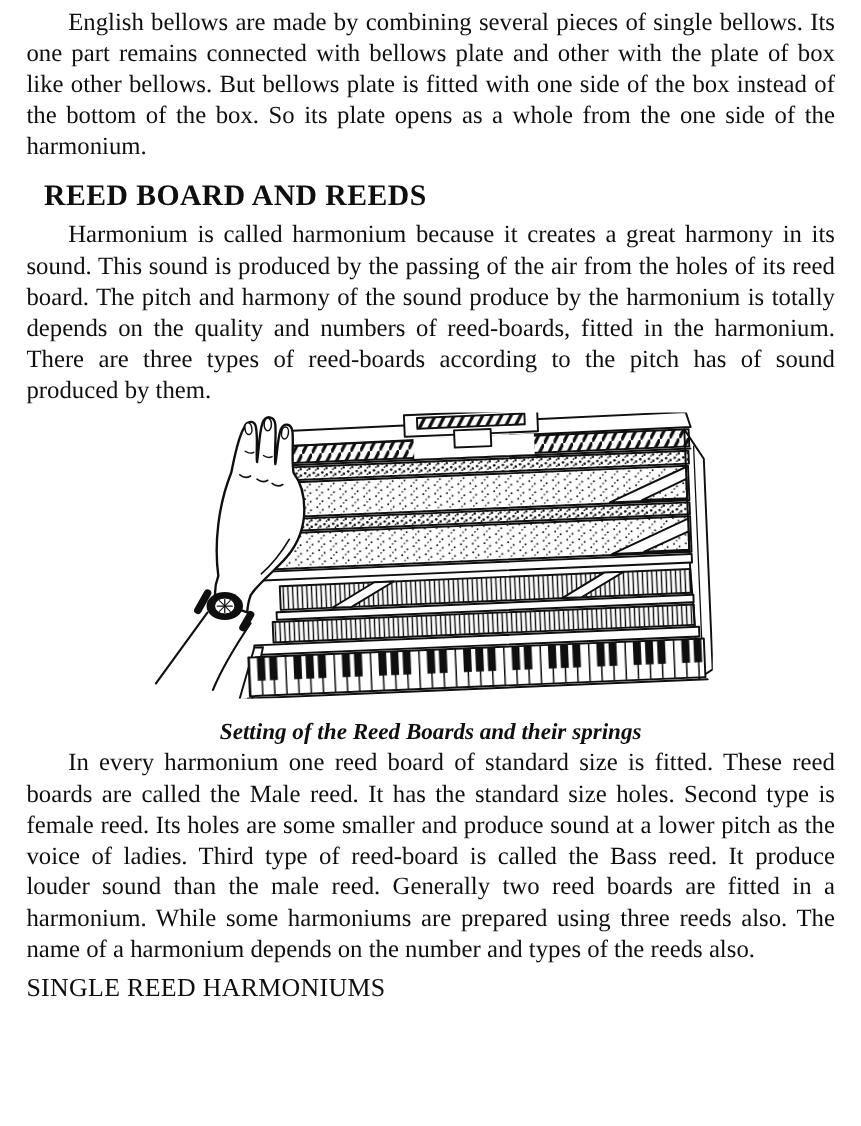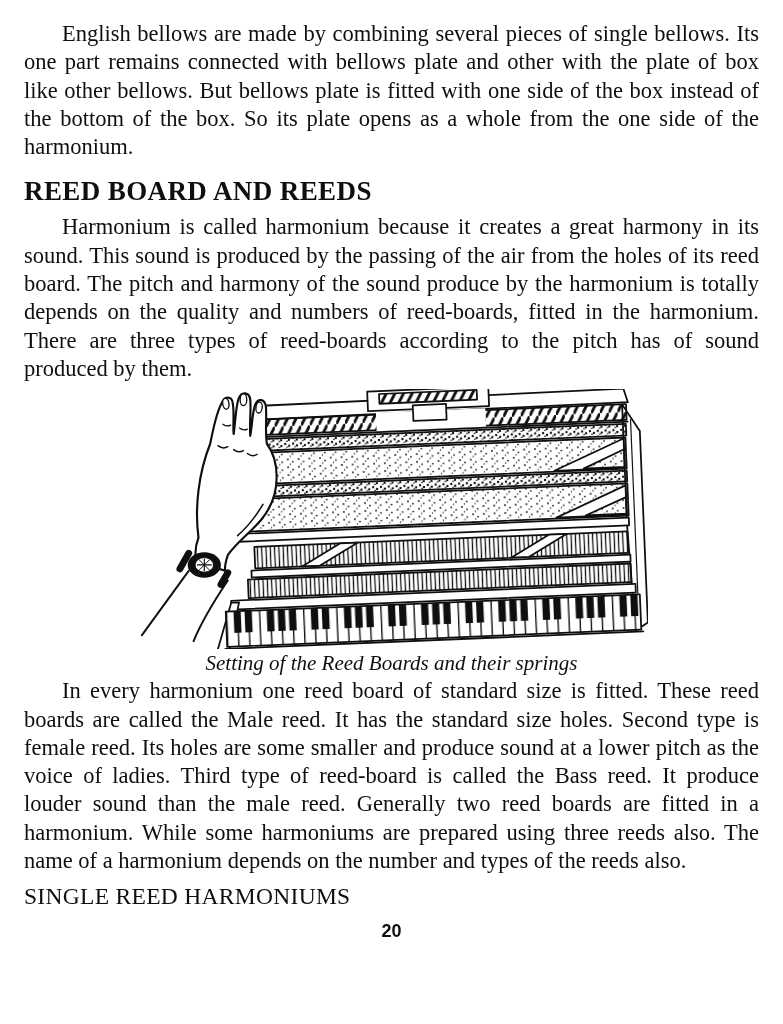--- a/index.html
+++ b/index.html
@@ -3,58 +3,58 @@
 <meta charset="utf-8">
 <style>
   html, body { margin: 0; padding: 0; background: #ffffff; }
   .page {
     width: 783px;
     height: 1024px;
     box-sizing: border-box;
     background: #ffffff;
     color: #0f0f0f;
     font-family: "Liberation Serif", serif;
-    padding: 20px 24px 0 24px;
+    padding: 6px 24px 0 24px;
     overflow: hidden;
   }
   p.body-par {
     margin: 0;
     font-size: 22.5px;
     line-height: 28.3px;
     text-align: justify;
     text-indent: 38px;
   }
   h1.sec-head {
     font-family: "Liberation Serif", serif;
     font-weight: bold;
     font-size: 27px;
     line-height: 30px;
-    margin: 15px 0 7px 0;
+    margin: 15px 0 7px 16px;
     letter-spacing: 0.4px;
   }
   h2.sec-head {
     font-family: "Liberation Serif", serif;
     font-weight: normal;
     font-size: 23.5px;
     line-height: 26px;
     margin: 8px 0 4px 0;
     letter-spacing: 0.3px;
   }
   figure.harmonium-figure {
     margin: 6px auto 2px auto;
     width: 540px;
     text-align: center;
   }
   figure.harmonium-figure svg { display: block; margin: 0 auto; }
   figcaption.fig-caption {
-    font-weight: normal;
+    font-weight: bold;
     font-style: italic;
     font-size: 21px;
     line-height: 24px;
-    margin-top: 2px;
+    margin-top: 18px;
     white-space: nowrap;
   }
   .pagenum {
     text-align: center;
     font-family: "Liberation Sans", sans-serif;
     font-weight: bold;
     font-size: 18px;
     margin-top: 12px;
   }
 </style>
@@ -189,15 +189,14 @@
       </g>
     </svg>
     <figcaption class="fig-caption">Setting of the Reed Boards and their springs</figcaption>
   </figure>
 
   <p class="body-par">In every harmonium one reed board of standard size is fitted. These reed boards are called the Male reed. It has the standard size holes. Second type is female reed. Its holes are some smaller and produce sound at a lower pitch as the voice of ladies. Third type of reed-board is called the Bass reed. It produce louder sound than the male reed. Generally two reed boards are fitted in a harmonium. While some harmoniums are prepared using three reeds also. The name of a harmonium depends on the number and types of the reeds also.</p>
 
   <h2 class="sec-head">SINGLE REED HARMONIUMS</h2>
 
 
-  <div class="pagenum">20</div>
 
 </div>
 
 </body></html>

